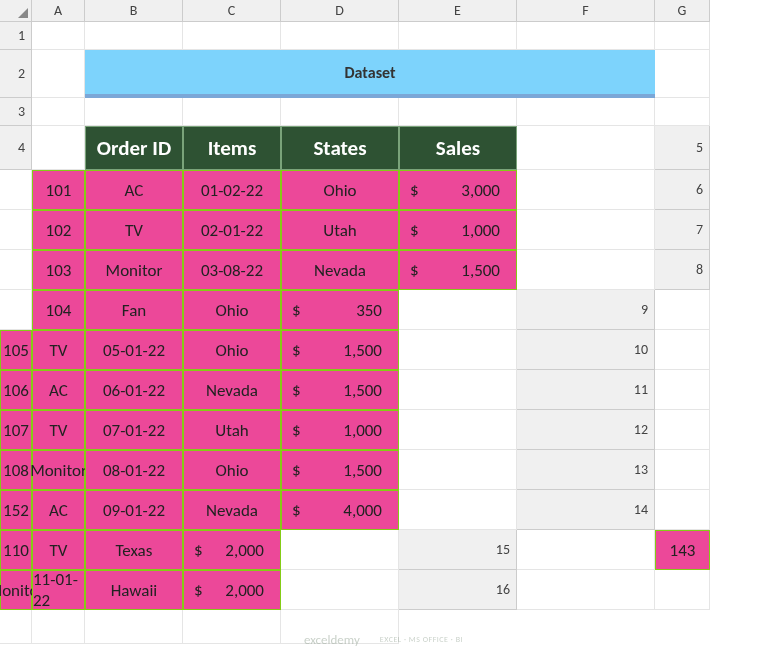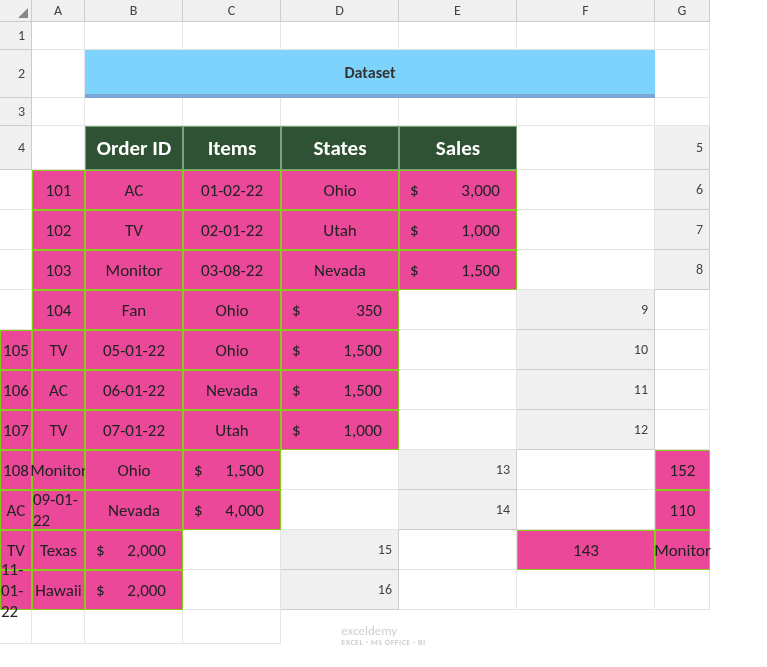--- a/index.html
+++ b/index.html
@@ -83,24 +83,26 @@
   padding: 0 16px 0 10px;
 }
 .watermark {
   position: absolute;
   bottom: 20px;
   left: 50%;
   transform: translateX(-50%);
   font-size: 13px;
   color: rgba(120,140,120,0.4);
   display: flex;
-  flex-direction: column;
+  flex-direction: row;
+  align-items: center;
   line-height: 1.1;
-}
-.watermark .sub { font-size: 8px; letter-spacing: 0.5px; font-weight: bold; }
+  gap: 20px;
+}
+.watermark .sub { font-size: 8px; letter-spacing: 0.5px; }
 </style>
 </head>
 <body>
 
 <div class="grid" id="grid">
     <div class="corner"></div>
     <div class="colh">A</div>
     <div class="colh">B</div>
     <div class="colh">C</div>
     <div class="colh">D</div>
@@ -207,20 +209,21 @@
     <div class="dcell">Utah</div>
     <div class="dcell sales">
       <span>$</span>
       <span>1,000</span>
     </div>
     <div class="cell"></div>
     <div class="rowh">12</div>
     <div class="cell"></div>
     <div class="dcell">108</div>
     <div class="dcell">Monitor</div>
+    <div class="dcell">08-01-22</div>
     <div class="dcell">Ohio</div>
     <div class="dcell sales">
       <span>$</span>
       <span>1,500</span>
     </div>
     <div class="cell"></div>
     <div class="rowh">13</div>
     <div class="cell"></div>
     <div class="dcell">152</div>
     <div class="dcell">AC</div>

